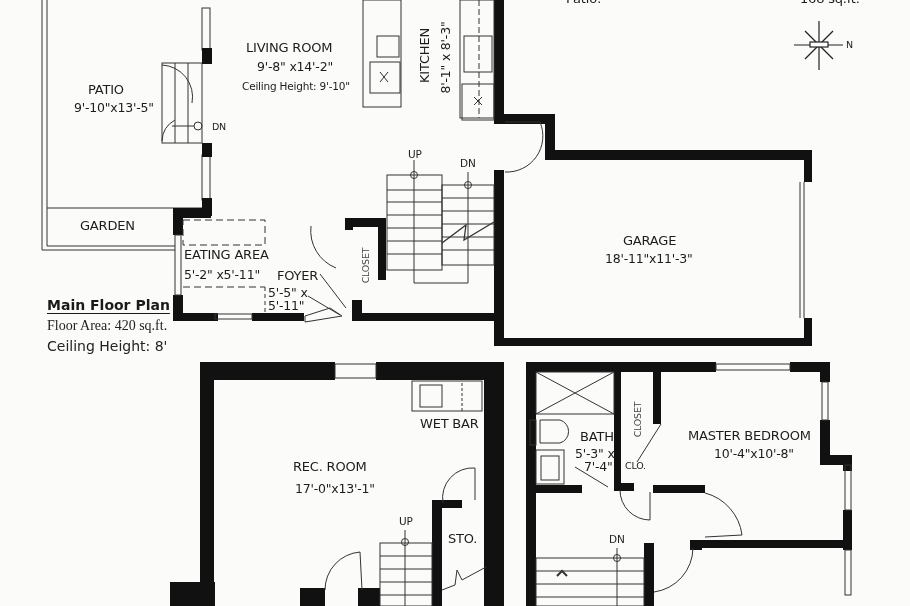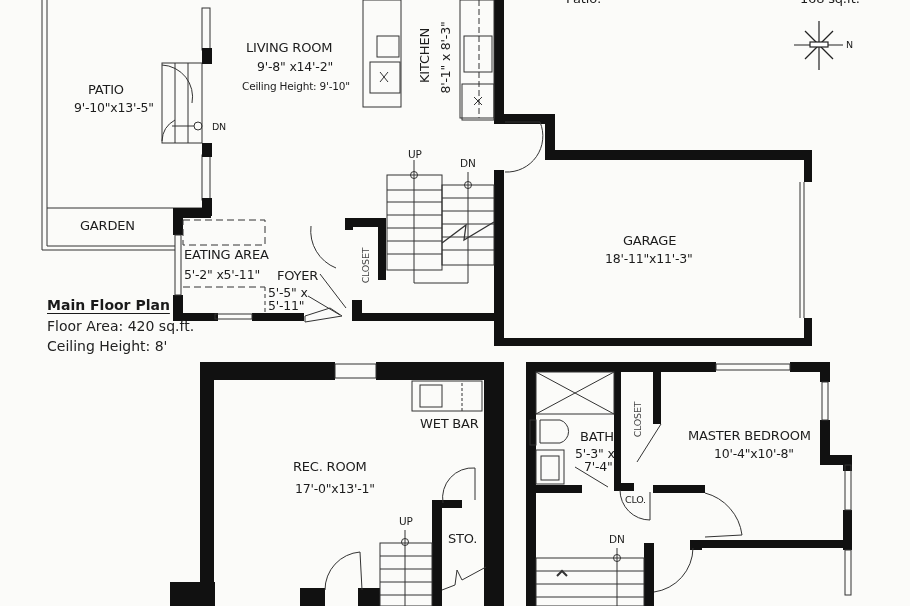--- a/index.html
+++ b/index.html
@@ -224,29 +224,29 @@
 
 <div class="lbl tiny vert" style="left:345px;top:260px;width:40px;color:#444;">CLOSET</div>
 
 <div class="lbl small" style="left:408px;top:148px;">UP</div>
 <div class="lbl small" style="left:460px;top:157px;">DN</div>
 
 <div class="lbl room" style="left:623px;top:233px;">GARAGE</div>
 <div class="lbl dim" style="left:605px;top:251px;">18'-11"x11'-3"</div>
 
 <div class="title">Main Floor Plan</div>
-<div class="meta" style="top:318px;">Floor Area: 420 sq.ft.</div>
+<div class="meta" style="top:318px;font-family:Liberation Serif, serif;">Floor Area: 420 sq.ft.</div>
 <div class="meta" style="top:338px;">Ceiling Height: 8'</div>
 
 <div class="lbl room" style="left:420px;top:416px;">WET BAR</div>
 <div class="lbl room" style="left:293px;top:459px;text-align:center;">REC. ROOM</div>
 <div class="lbl dim" style="left:295px;top:481px;">17'-0"x13'-1"</div>
 <div class="lbl small" style="left:399px;top:515px;">UP</div>
 <div class="lbl room" style="left:448px;top:531px;">STO.</div>
 
 <div class="lbl room" style="left:580px;top:429px;text-align:right;">BATH</div>
 <div class="lbl dim" style="left:575px;top:446px;">5'-3" x</div>
 <div class="lbl dim" style="left:584px;top:459px;">7'-4"</div>
 <div class="lbl tiny vert" style="left:617px;top:414px;width:40px;color:#444;">CLOSET</div>
-<div class="lbl tiny" style="left:625px;top:494px;">CLO.</div>
+<div class="lbl tiny" style="left:625px;top:460px;">CLO.</div>
 <div class="lbl room" style="left:688px;top:428px;">MASTER BEDROOM</div>
 <div class="lbl dim" style="left:714px;top:446px;">10'-4"x10'-8"</div>
 <div class="lbl small" style="left:609px;top:533px;">DN</div>
 
 </body></html>

